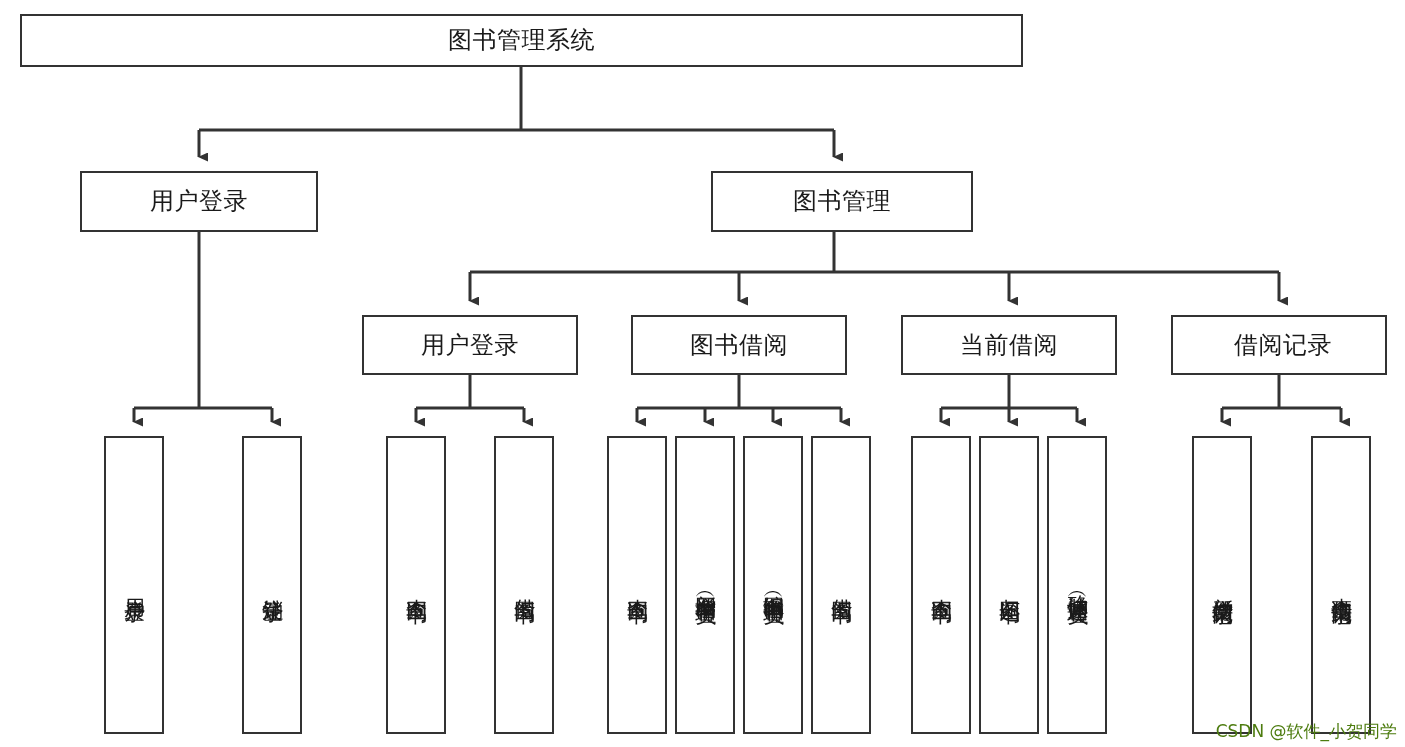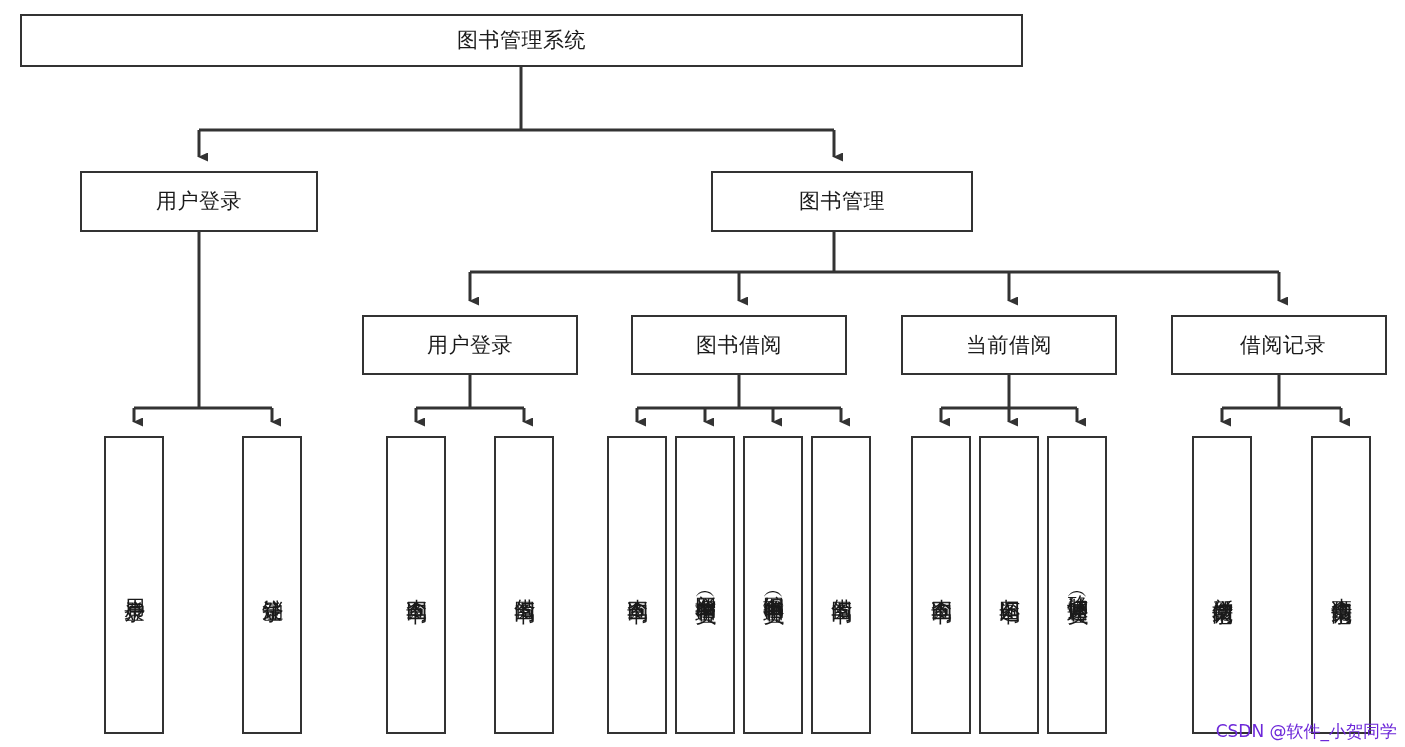--- a/index.html
+++ b/index.html
@@ -38,41 +38,41 @@
     color: #1a1a1a;
   }
   .node-label {
     display: block;
     line-height: 1.18;
     letter-spacing: 0.5px;
   }
   
   .node.horiz .node-label {
     writing-mode: horizontal-tb;
-    font-size: 21px;
+    font-size: 24px;
   }
   
   .node.vert {
     align-items: center;
     justify-content: center;
   }
   .node.vert .node-label {
     writing-mode: vertical-rl;
     text-orientation: upright;
     font-size: 21px;
     line-height: 1.12;
     letter-spacing: 1.5px;
     max-height: 286px;
   }
   #watermark {
     position: absolute;
     right: 8px;
     bottom: 4px;
     font-size: 17px;
-    color: #6d28d9;
+    color: #4d7c0f;
     white-space: nowrap;
     font-family: "DejaVu Sans", "Liberation Sans", sans-serif;
   }
 </style>
 </head>
 <body>
 
 <div id="diagram-root">
 
   <svg id="edges-layer" viewBox="0 0 1405 747" xmlns="http://www.w3.org/2000/svg">

